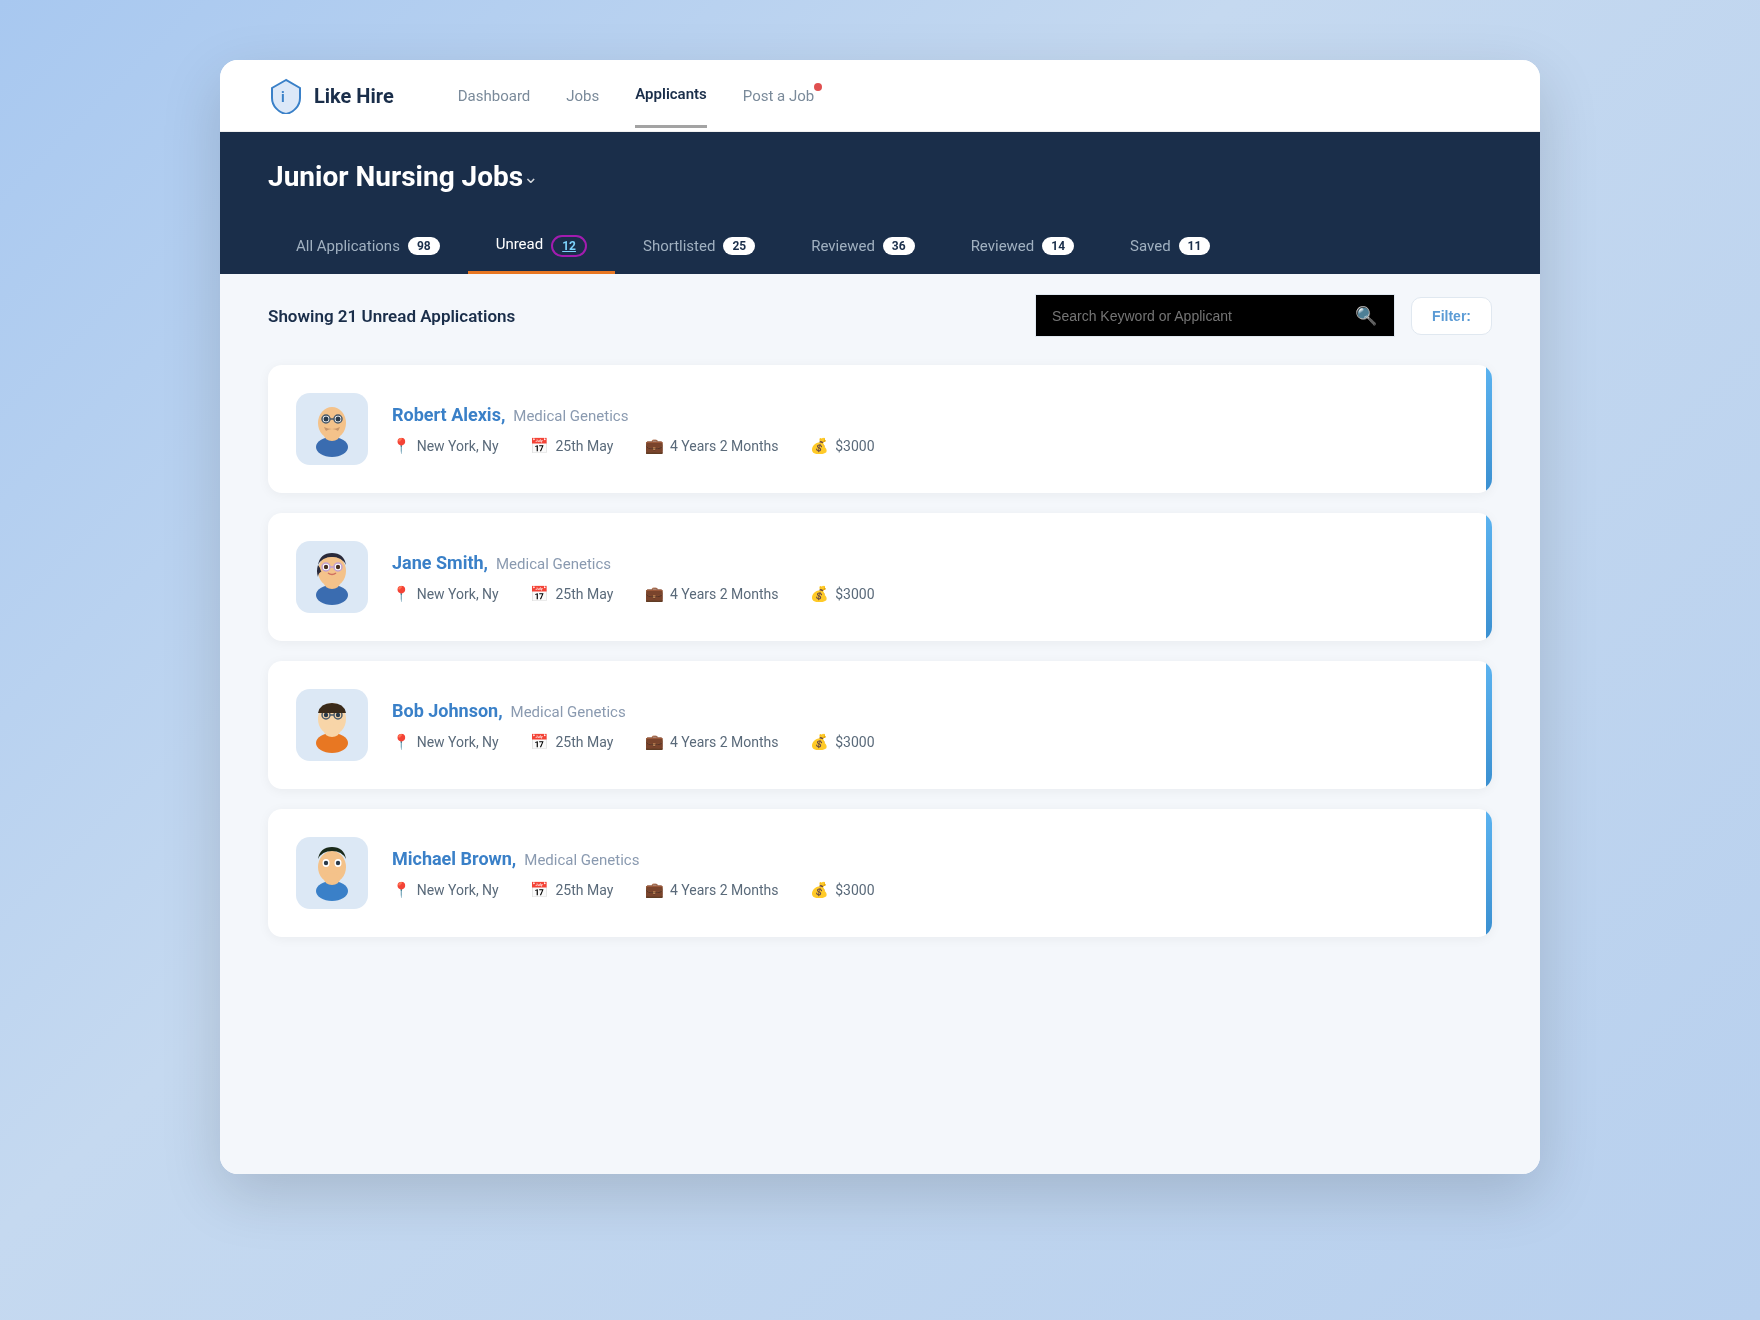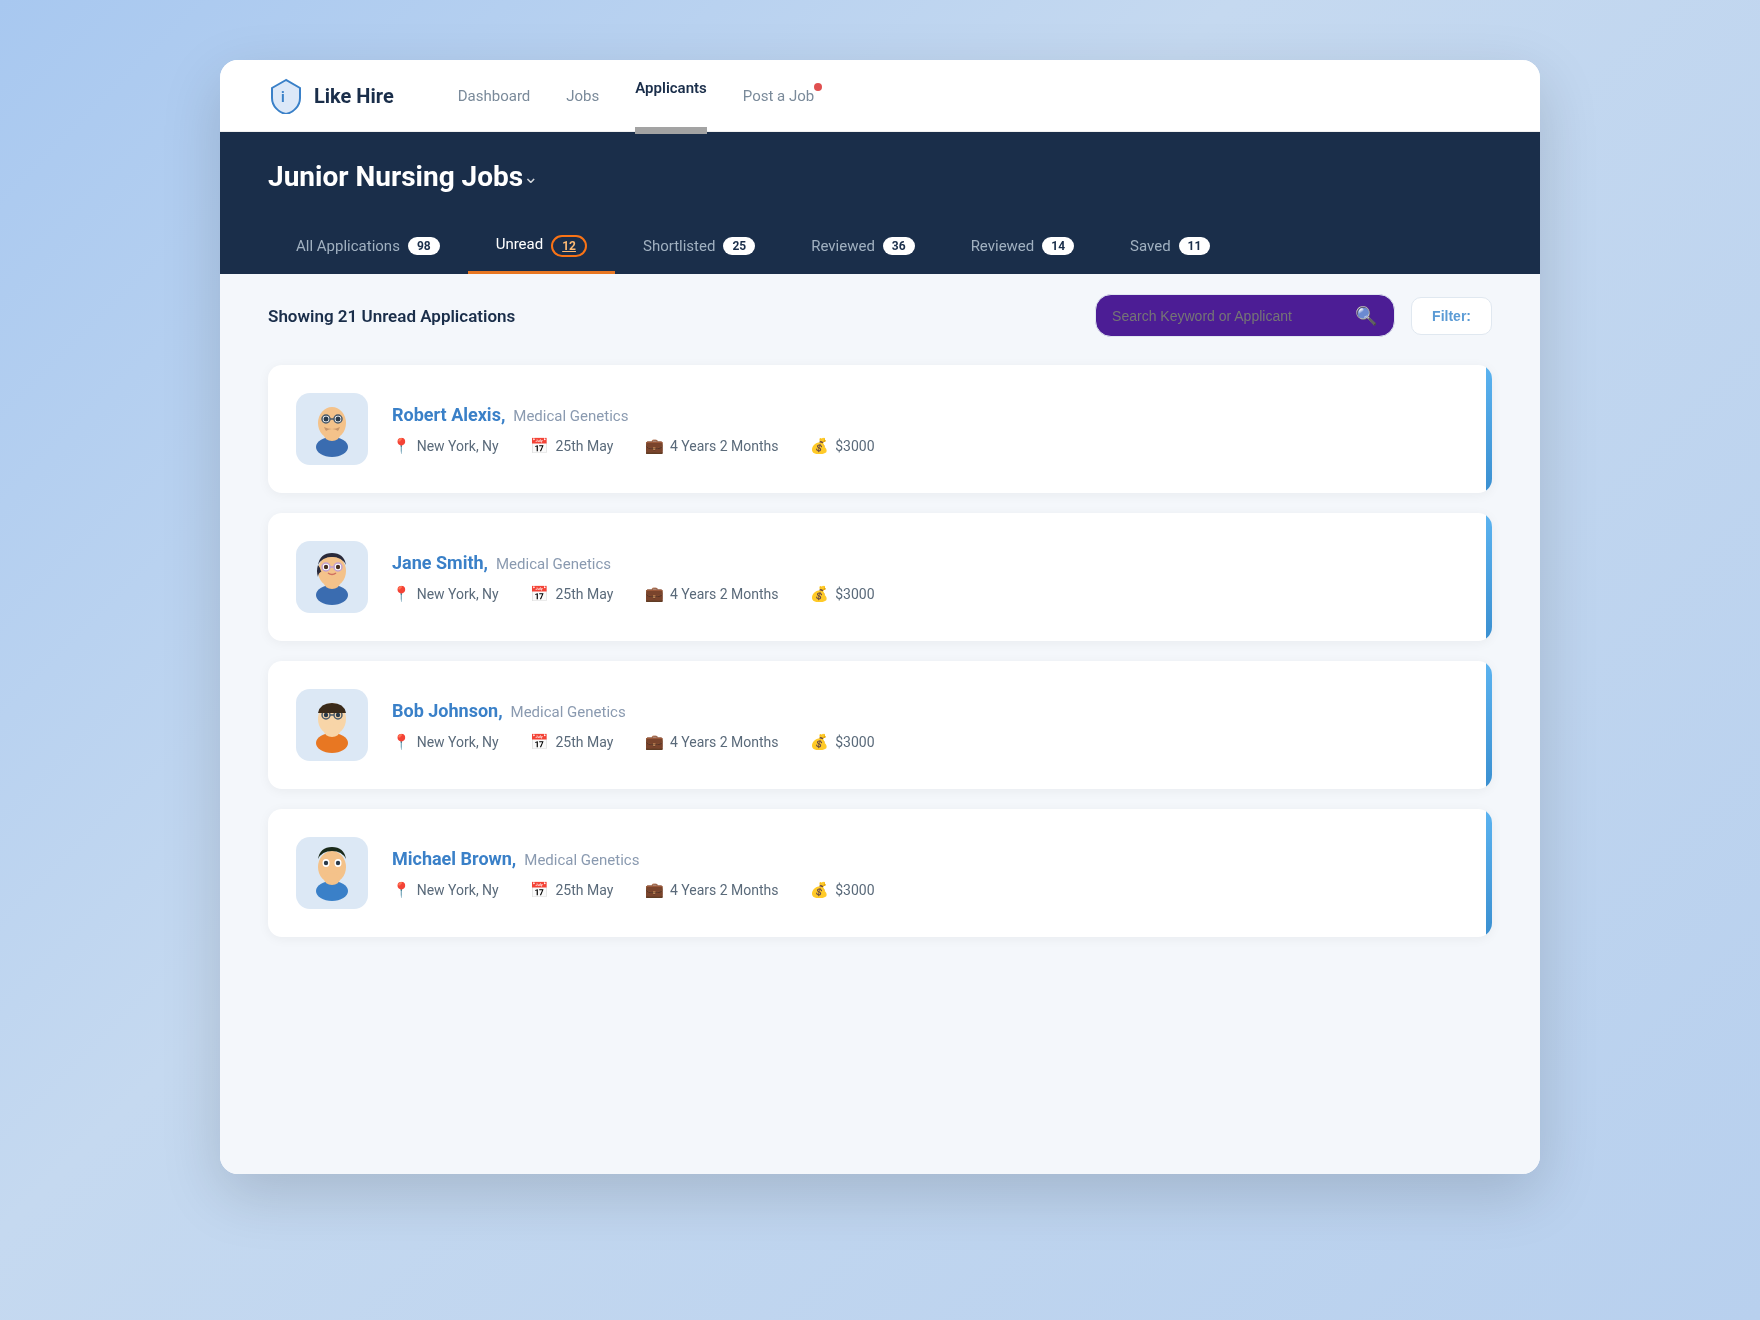--- a/index.html
+++ b/index.html
@@ -54,22 +54,22 @@
     .nav-link {
       font-size: 15px;
       color: #7a8a9a;
       cursor: pointer;
       text-decoration: none;
       font-weight: 400;
     }
     .nav-link.active {
       color: #1a2e4a;
       font-weight: 600;
-      border-bottom: 7px solid #a3a3a3;
-      padding-bottom: 30px;
+      border-bottom: 3px solid #a3a3a3;
+      padding-bottom: 22px;
       margin-bottom: -22px;
     }
     .post-job {
       position: relative;
     }
     .notification-dot {
       width: 8px;
       height: 8px;
       background: #e05050;
       border-radius: 50%;
@@ -120,22 +120,22 @@
     .tab-badge {
       background: #fff;
       color: #1a2e4a;
       border-radius: 20px;
       padding: 2px 9px;
       font-size: 12px;
       font-weight: 700;
     }
     .tab-item.active .tab-badge {
       background: #1a2e4a;
-      color: #fdba74;
-      border: 2px solid #f97316;
+      color: #7dd3fc;
+      border: 2px solid #a21caf;
       text-decoration: underline;
     }
     
     .main-content {
       background: #f4f7fb;
       padding: 20px 48px;
       min-height: 900px;
     }
     .content-header {
       display: flex;
@@ -149,25 +149,25 @@
       color: #1a2e4a;
     }
     .search-filter-row {
       display: flex;
       align-items: center;
       gap: 16px;
     }
     .search-box {
       display: flex;
       align-items: center;
-      background: #4c1d95;
+      background: #000000;
       border: 1px solid #e0e8f0;
-      border-radius: 16px;
+      border-radius: 0;
       padding: 10px 16px;
-      width: 300px;
+      width: 360px;
       gap: 10px;
     }
     .search-input {
       border: none;
       outline: none;
       font-size: 14px;
       color: #7a8a9a;
       flex: 1;
       background: transparent;
     }

